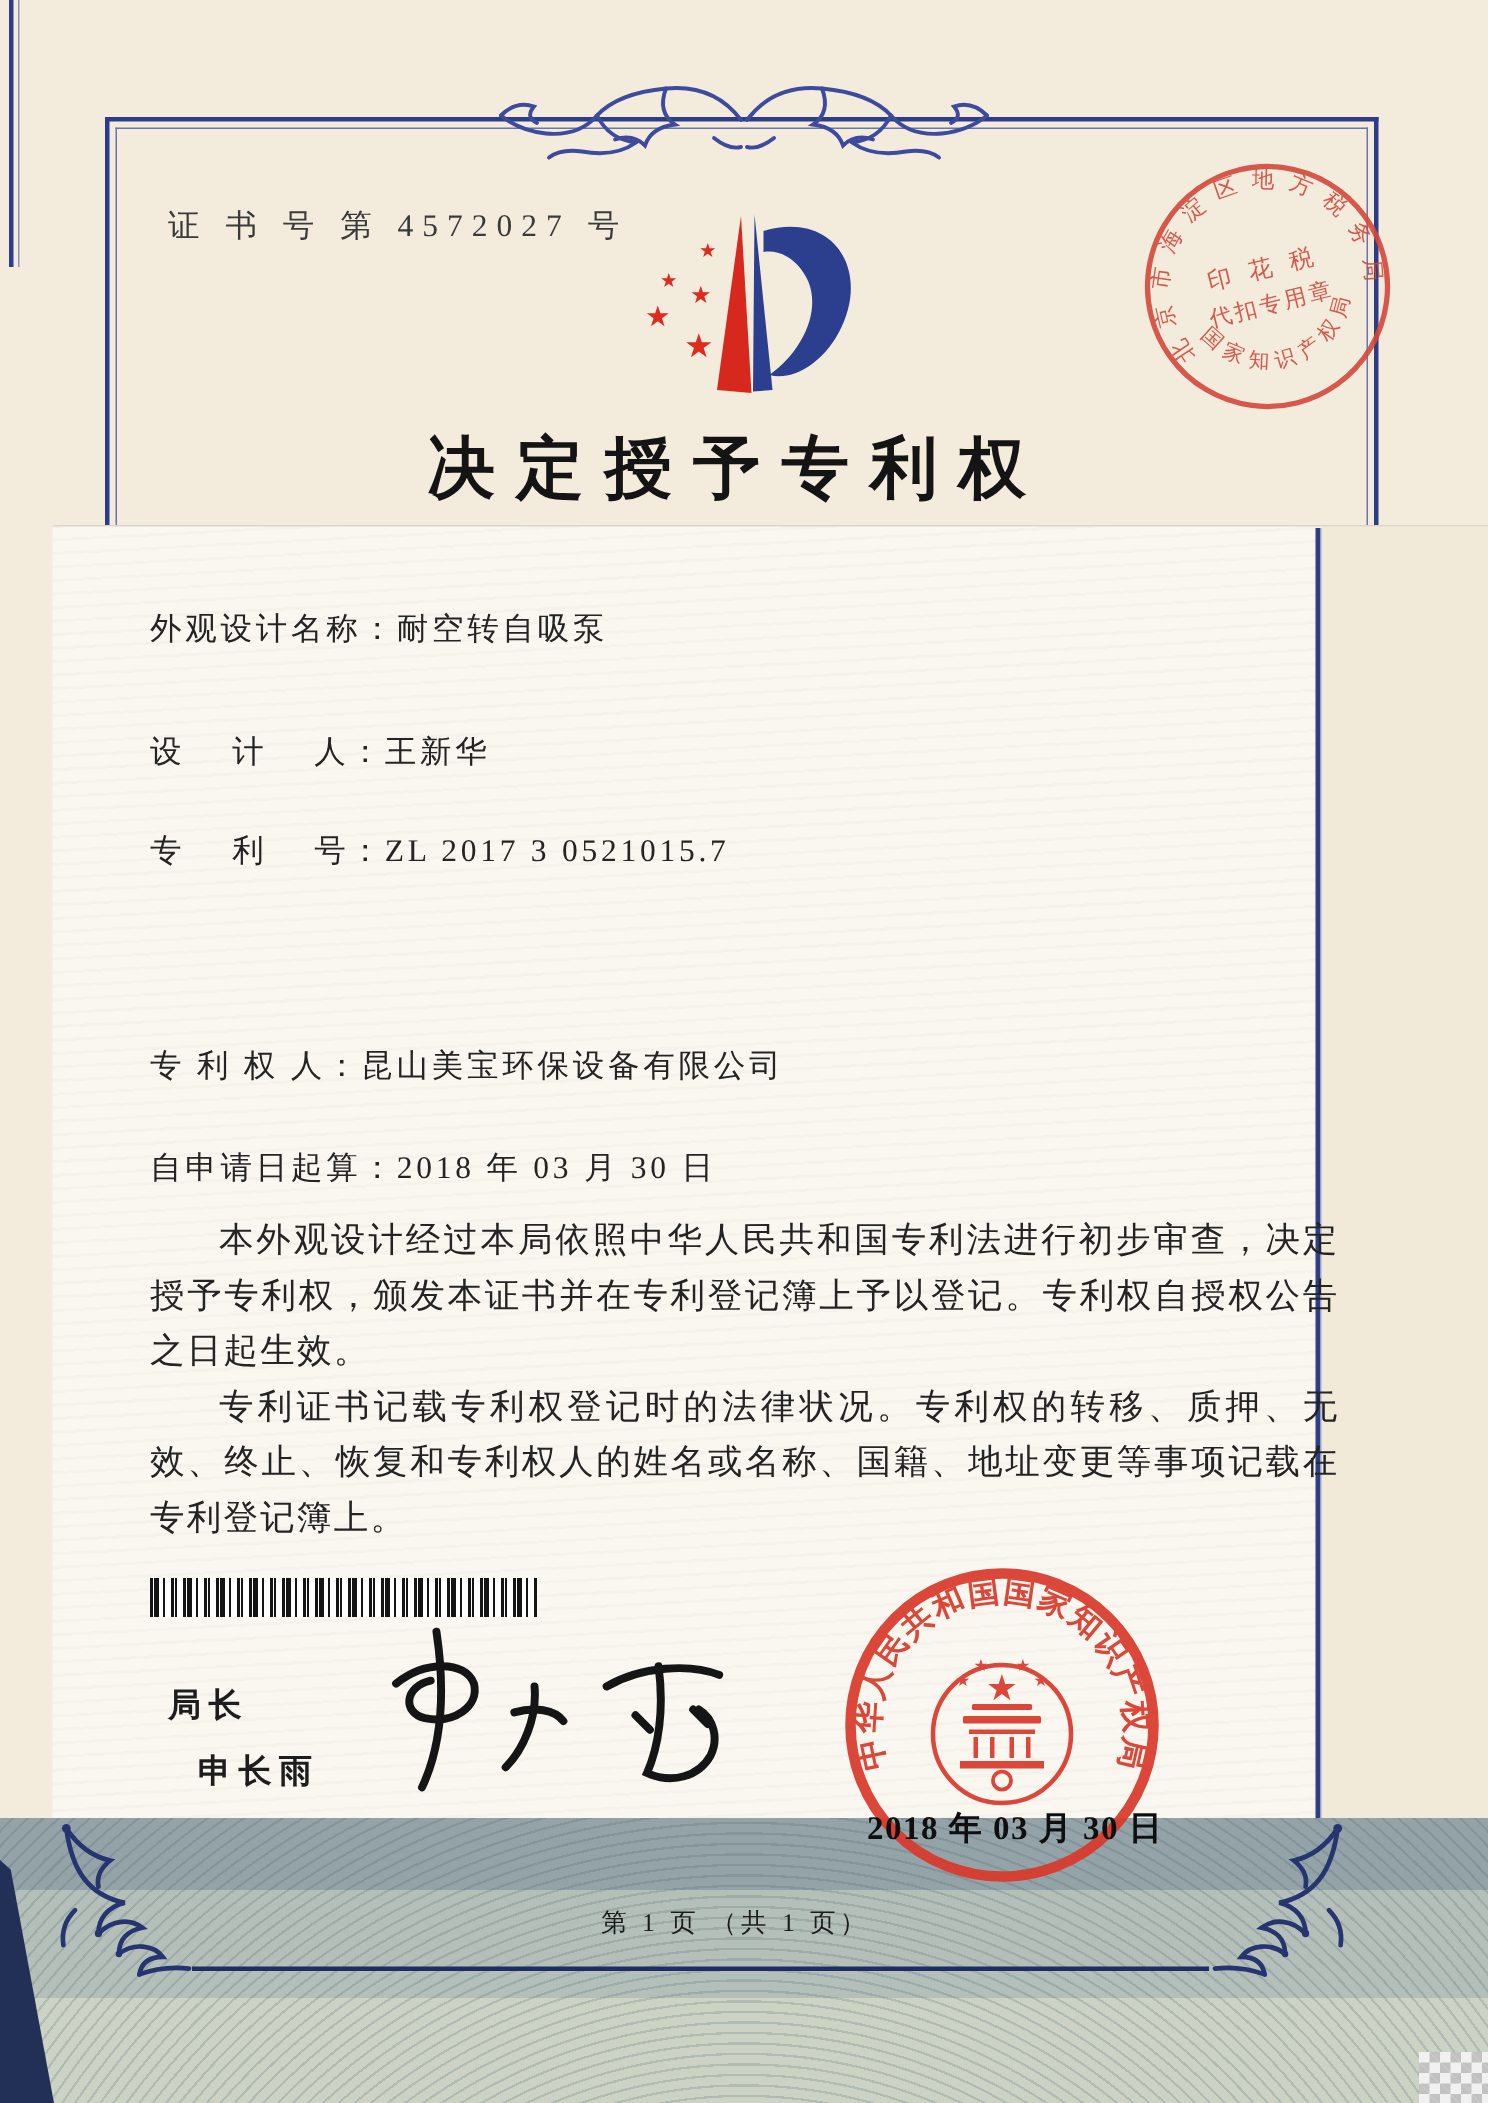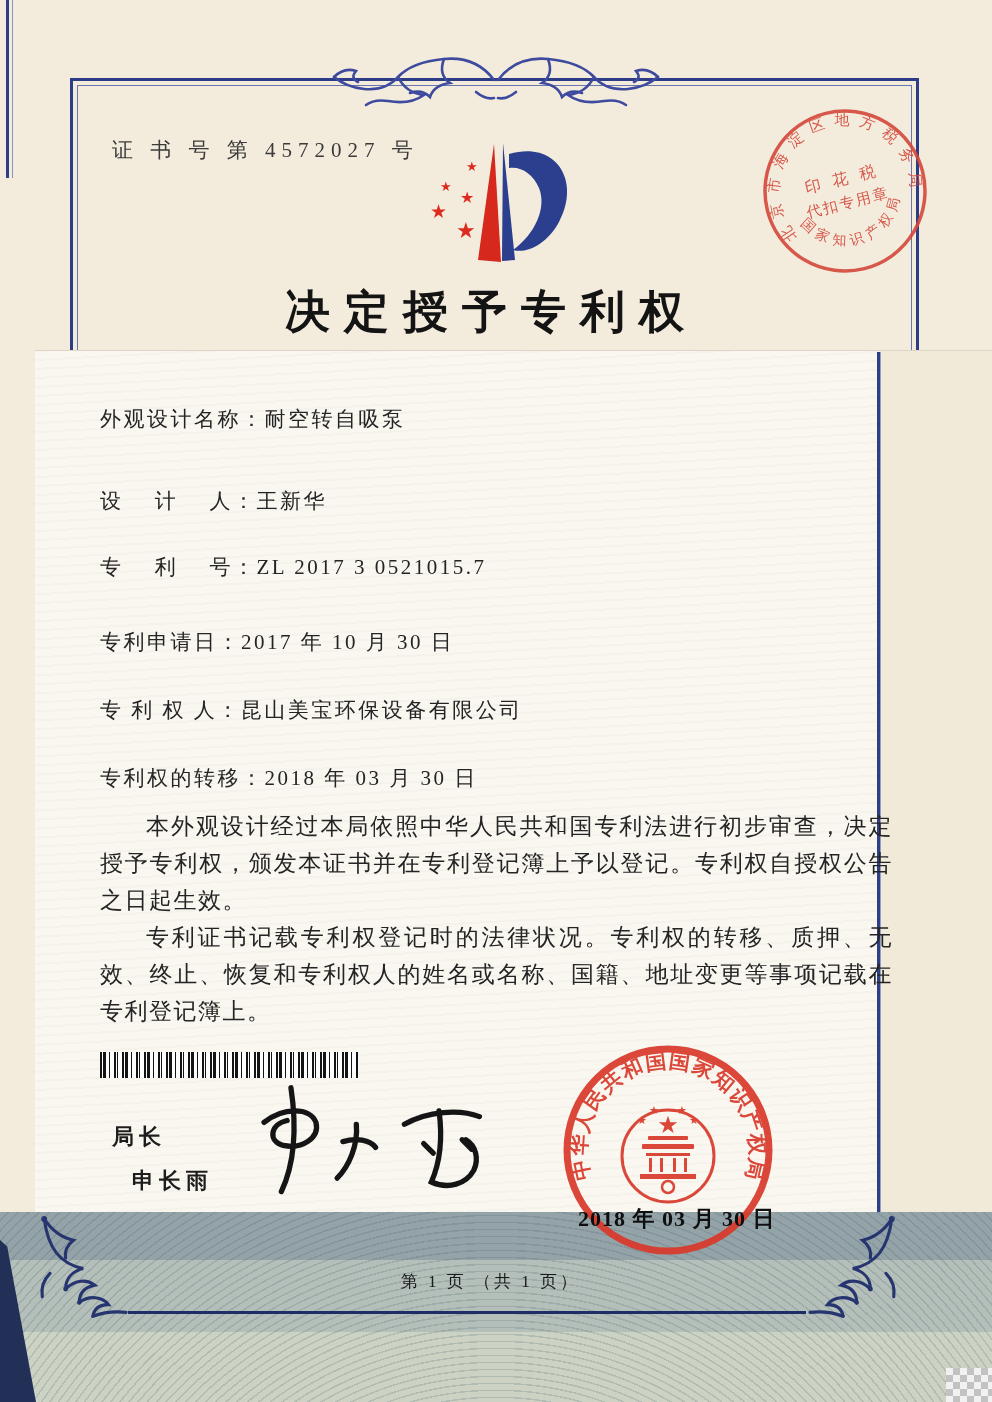--- a/index.html
+++ b/index.html
@@ -139,23 +139,22 @@
   </div>
 
   <div class="abs overlay"></div>
   <div class="abs overlay-right-tint"></div>
   <div class="abs overlay-right-line"></div>
   <div class="abs overlay-seam"></div>
 
   <div class="abs field-row f0"><span>外观设计名称：</span><span>耐空转自吸泵</span></div>
   <div class="abs field-row f1"><span>设　 计　 人：</span><span>王新华</span></div>
   <div class="abs field-row f2"><span>专　 利　 号：</span><span>ZL 2017 3 0521015.7</span></div>
-  <div class="abs field-row f3"><span>专利申请日：</span><span>2017 年 10 月 30 日</span></div>
   <div class="abs field-row f4"><span>专 利 权 人：</span><span>昆山美宝环保设备有限公司</span></div>
-  <div class="abs field-row f5"><span>专利权的转移：</span><span>2018 年 03 月 30 日</span></div>
+  <div class="abs field-row f5"><span>自申请日起算：</span><span>2018 年 03 月 30 日</span></div>
 
   <div class="abs body-text">
     <p>本外观设计经过本局依照中华人民共和国专利法进行初步审查，决定授予专利权，颁发本证书并在专利登记簿上予以登记。专利权自授权公告之日起生效。</p>
     <p>专利证书记载专利权登记时的法律状况。专利权的转移、质押、无效、终止、恢复和专利权人的姓名或名称、国籍、地址变更等事项记载在专利登记簿上。</p>
   </div>
 
   <div class="abs barcode"></div>
 
   <div class="abs director-title">局长</div>
   <div class="abs director-name">申长雨</div>

